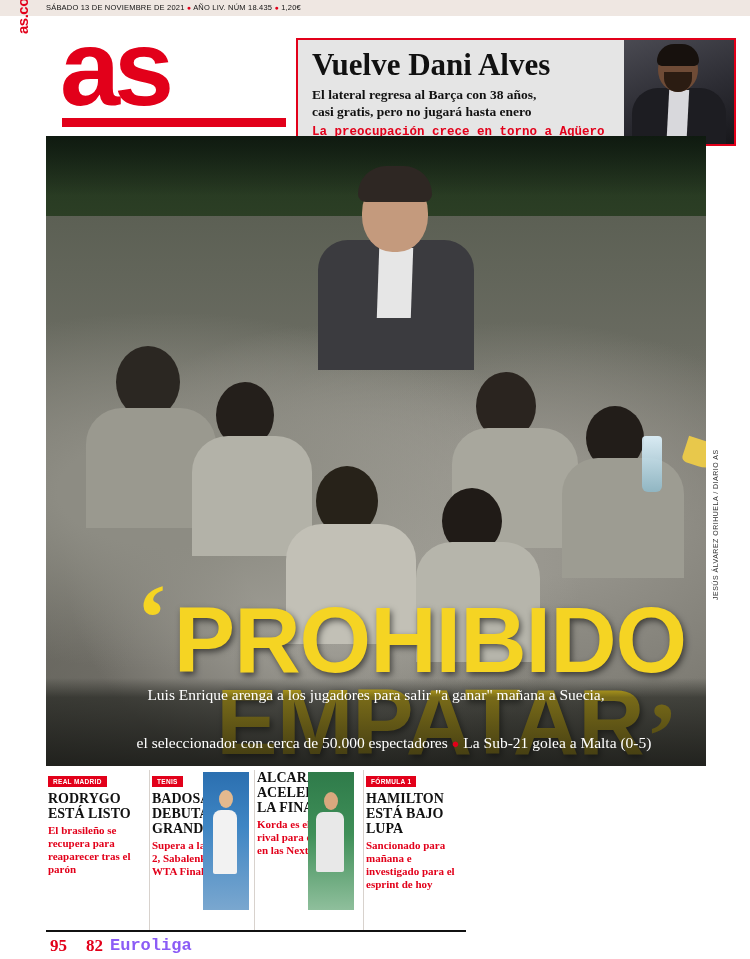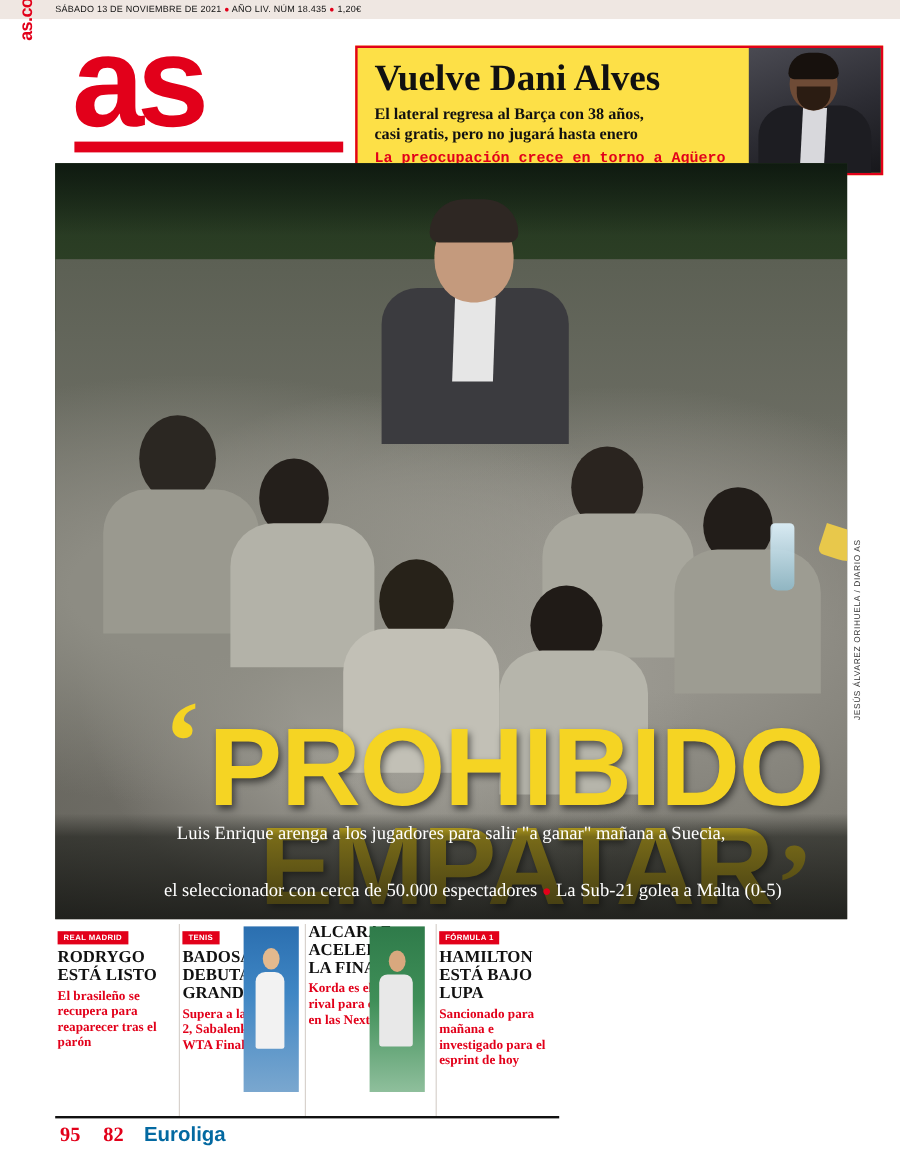--- a/index.html
+++ b/index.html
@@ -45,21 +45,21 @@
     font-size:108px;font-weight:bold;color:#e2001a;
     letter-spacing:-6px;line-height:104px;
   }
   .as-underline{
     position:absolute;left:2px;top:96px;width:224px;height:9px;background:#e2001a;
   }
 
   
   .topbox{
     position:absolute;left:296px;top:22px;width:440px;height:108px;
-    border:2px solid #e2001a;background:#fde047;
+    border:2px solid #e2001a;background:#e5e5e5;
     box-sizing:border-box;
   }
   .topbox .headline{
     position:absolute;left:14px;top:8px;width:300px;
     font-family:"Liberation Serif", serif;
     font-size:31px;font-weight:bold;color:#111;line-height:34px;
   }
   .topbox .sub{
     position:absolute;left:14px;top:46px;width:305px;
     font-family:"Liberation Serif", serif;
@@ -251,22 +251,22 @@
     position:absolute;left:0;top:160px;width:420px;height:24px;
     border-top:2px solid #111;
   }
   .euro .sc1, .euro .sc2{
     position:absolute;top:4px;
     font-family:"Liberation Serif", serif;font-size:17px;font-weight:bold;color:#e2001a;
   }
   .euro .sc1{left:4px;}
   .euro .sc2{left:40px;font-family:Liberation Serif, serif;}
   .euro .name{
-    position:absolute;left:74px;top:4px;
-    font-family:Liberation Sans, sans-serif;font-size:17px;font-weight:bold;color:#0369a1;
+    position:absolute;left:64px;top:4px;
+    font-family:Liberation Mono, monospace;font-size:17px;font-weight:bold;color:#8b5cf6;
   }
   .euro .desc{
     position:absolute;left:150px;top:5px;
     font-family:"Liberation Serif", serif;font-size:15px;font-weight:bold;color:#111;
   }
 </style>
 </head>
 <body>
 
 <div class="page">

